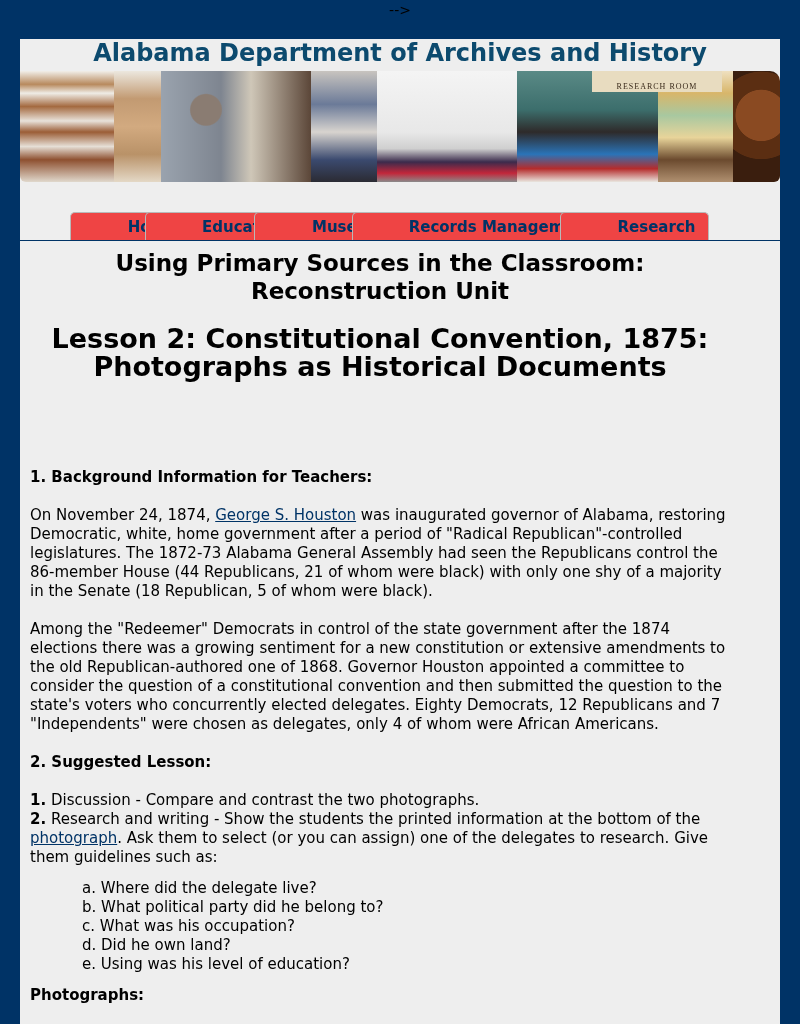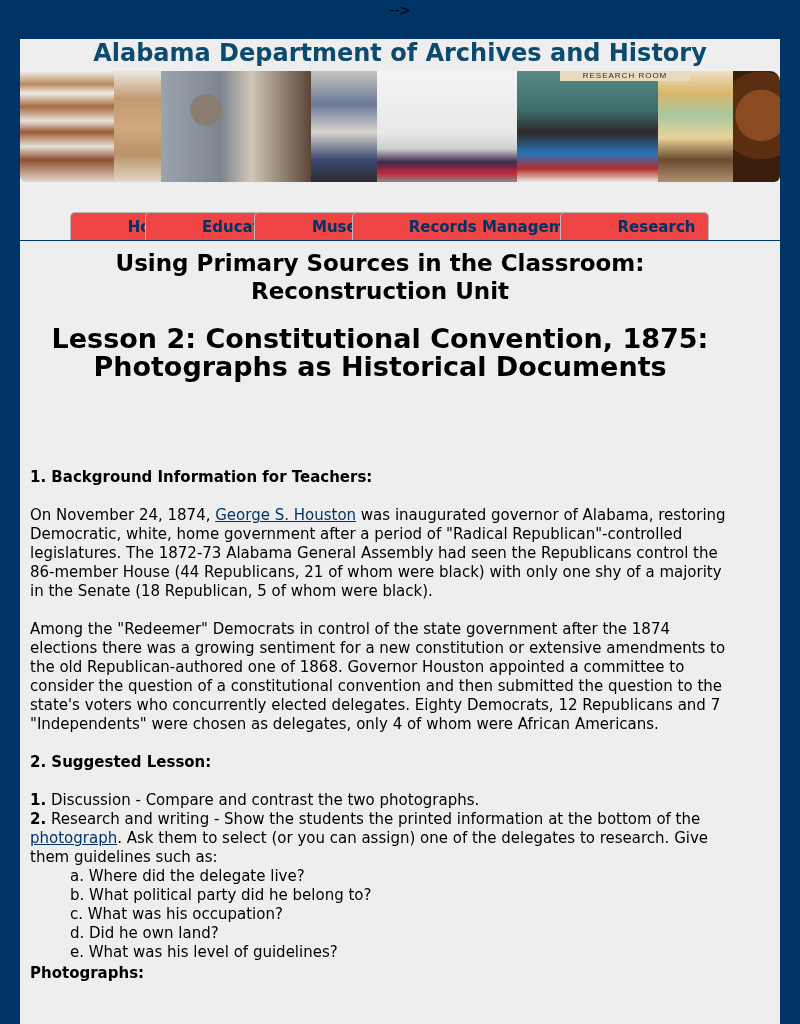--- a/index.html
+++ b/index.html
@@ -30,23 +30,23 @@
   .banner .seg { height: 100%; position: relative; overflow: hidden; }
   .seg-shelves { width: 100px; background: linear-gradient(180deg,#f1eee8 0%,#b88a5e 12%,#efece6 20%,#a46a40 32%,#e8e2da 45%,#9b5d36 55%,#e6dfd6 68%,#8e5030 80%,#e0d8cc 100%); }
   .seg-boxes { width: 50px; background: linear-gradient(180deg,#ece7de 0%,#c29a72 25%,#d2aa80 50%,#b99268 75%,#e4d8c6 100%); }
   .seg-reader { width: 160px; background: radial-gradient(circle at 30% 35%, #8a7c72 0 12%, transparent 13%), linear-gradient(90deg,#9aa3ae 0%,#7e8590 40%,#cfc7b8 60%,#5b4638 100%); }
   .seg-laptop { width: 70px; background: linear-gradient(180deg,#c8c4bf 0%,#6b7a98 30%,#d8d4cf 55%,#3b4a6f 80%,#2b2b33 100%); }
   .seg-capitol { width: 150px; background: linear-gradient(180deg,#f4f4f4 0%,#e8e8e8 55%,#cfcfcf 70%,#3b2b4c 82%,#c2263a 92%,#8a8a8a 100%); }
   .seg-kids { width: 150px; background: linear-gradient(180deg,#5a8a86 0%,#3c6e6c 35%,#2e2a2a 55%,#2a74b8 75%,#b52c2c 88%,#e9e6df 100%); }
   .seg-room { width: 80px; background: linear-gradient(180deg,#efe0c0 0%,#d8b66a 20%,#a8c8a0 40%,#e8d49a 60%,#6b4a2e 80%,#b09070 100%); }
   .seg-statue { width: 50px; background: radial-gradient(circle at 60% 40%, #8a4a22 0 35%, #5b2e12 36% 60%, #3a1e0e 61%); }
   .banner-label {
-    position: absolute; top: 0; left: 540px; width: 130px; text-align: center;
-    font-family: Liberation Sans, sans-serif; font-size: 8px; color: #3a2a1a; letter-spacing: 1px; line-height: 10px;
-    background: #e8dcc0; padding-top: 0;
+    position: absolute; top: 0; left: 572px; width: 130px; text-align: center;
+    font-family: Liberation Serif, serif; font-size: 8px; color: #3a2a1a; letter-spacing: 1px; line-height: 10px;
+    background: #e8dcc0; padding-top: 11px;
   }
   .tabs {
     position: absolute; top: 173px; left: 0; width: 760px; height: 28px;
     border-bottom: 1px solid #003366;
   }
   .tab {
     position: absolute; top: 0; height: 27px;
     border: 1px solid #b9b9b9; border-bottom: none; border-radius: 5px 5px 0 0;
     background: #ef4444; color: #003366; font-weight: bold; font-size: 15px;
     line-height: 28px; text-align: center; cursor: pointer; padding-left: 44px;
@@ -59,21 +59,21 @@
     margin: 0; text-align: center; font-size: 23px; line-height: 28px; font-weight: bold;
     position: absolute; top: 8px; left: 0; width: 700px;
   }
   h2.lesson-title {
     margin: 0; text-align: center; font-size: 27px; line-height: 28px; font-weight: bold;
     position: absolute; top: 84px; left: 0; width: 700px;
   }
   .body-text { position: absolute; top: 227px; left: 0; width: 700px; }
   .body-text p { margin: 0 0 19px 0; }
   .body-text a { color: #003366; }
-  .q-list { margin: 0; padding-left: 40px; }
+  .q-list { margin: 12px; padding-left: 40px; }
   .q-list div { line-height: 19px; }
   .heading-b { font-weight: bold; }
 </style>
 </head>
 <body>
 
 <div class="comment-artifact">--&gt;</div>
 
 <div class="page">
   <div class="site-title">Alabama Department of Archives and History</div>
@@ -108,17 +108,17 @@
     <p><span>On November 24, 1874, </span><a href="#">George S. Houston</a><span> was inaugurated governor of Alabama, restoring Democratic, white, home government after a period of "Radical Republican"-controlled legislatures. The 1872-73 Alabama General Assembly had seen the Republicans control the 86-member House (44 Republicans, 21 of whom were black) with only one shy of a majority in the Senate (18 Republican, 5 of whom were black).</span></p>
     <p>Among the "Redeemer" Democrats in control of the state government after the 1874 elections there was a growing sentiment for a new constitution or extensive amendments to the old Republican-authored one of 1868. Governor Houston appointed a committee to consider the question of a constitutional convention and then submitted the question to the state's voters who concurrently elected delegates. Eighty Democrats, 12 Republicans and 7 "Independents" were chosen as delegates, only 4 of whom were African Americans.</p>
     <p class="heading-b">2. Suggested Lesson:</p>
     <div><b>1.</b><span> Discussion - Compare and contrast the two photographs.</span></div>
     <div><b>2.</b><span> Research and writing - Show the students the printed information at the bottom of the </span><a href="#">photograph</a><span>. Ask them to select (or you can assign) one of the delegates to research. Give them guidelines such as:</span></div>
     <div class="q-list">
       <div>a. Where did the delegate live?</div>
       <div>b. What political party did he belong to?</div>
       <div>c. What was his occupation?</div>
       <div>d. Did he own land?</div>
-      <div>e. What was his level of guidelines?</div>
+      <div>e. Using was his level of education?</div>
     </div>
     <p style="margin-top:2px;" class="heading-b">Photographs:</p>
   </div>
 </div>
 
 </body></html>

